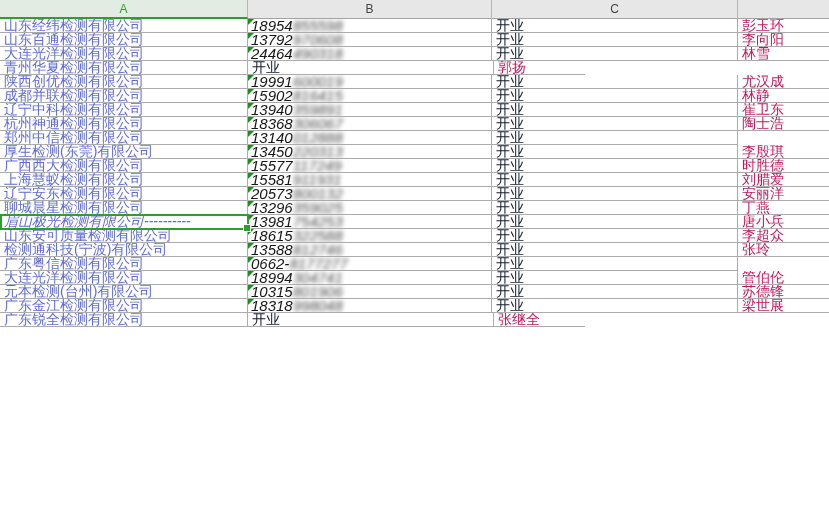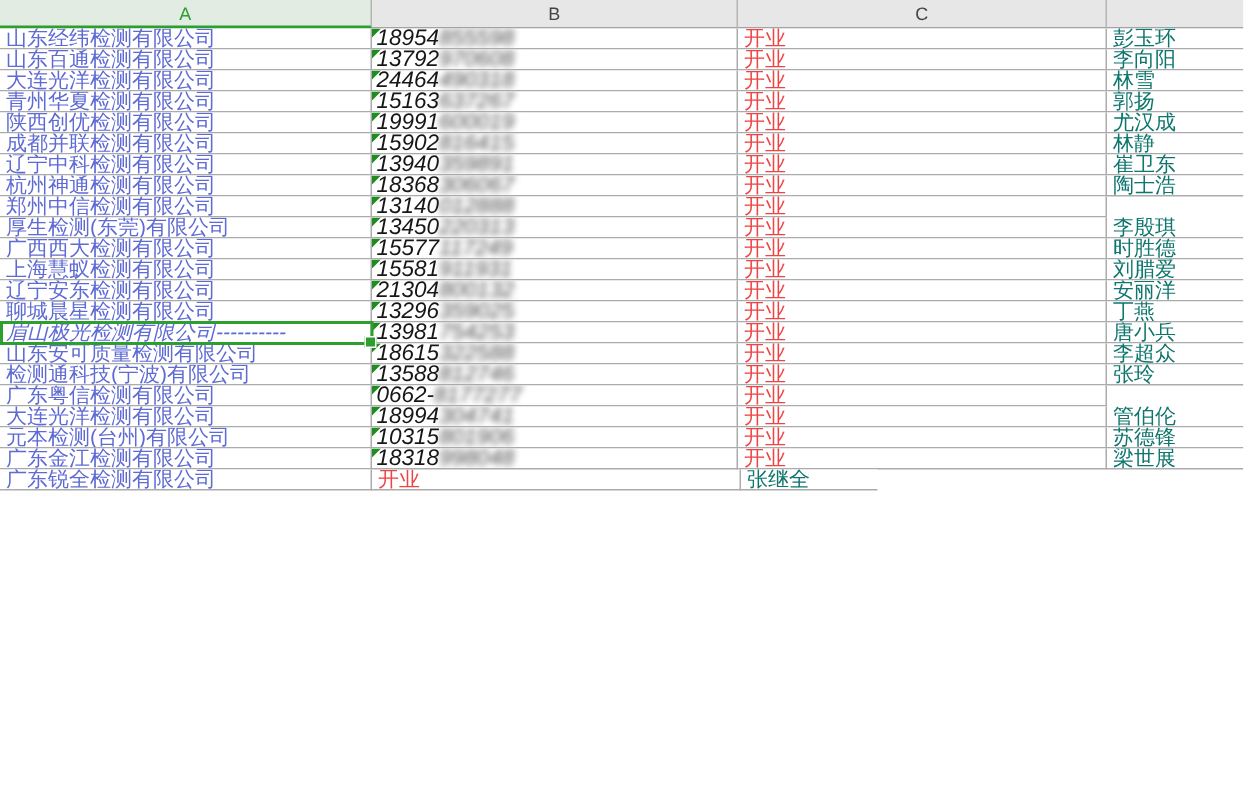--- a/index.html
+++ b/index.html
@@ -36,22 +36,22 @@
   .cell {
     box-sizing:border-box;
     border-right:1px solid #ababab;
     border-bottom:1px solid #ababab;
     display:flex; align-items:center;
     overflow:hidden; white-space:nowrap;
     background:#ffffff;
   }
   .cell-a { width:248px; padding-left:4px; font-size:14px; color:#5f6bd4; }
   .cell-b { width:244px; padding-left:3px; font-size:15px; color:#161616; position:relative;font-style:italic; }
-  .cell-c { width:246px; padding-left:4px; font-size:14px; color:#ef4444; }
-  .cell-d { width:91px;  padding-left:4px; font-size:14px; color:#0f766e; border-right:none; }
+  .cell-c { width:246px; padding-left:4px; font-size:14px; color:#0f172a; }
+  .cell-d { width:91px;  padding-left:4px; font-size:14px; color:#be185d; border-right:none; }
   
   .tri {
     position:absolute; top:0; left:0;
     width:0; height:0;
     border-top:6px solid #1f8c1f;
     border-right:6px solid transparent;
   }
   
   .blurred { filter:blur(2px); color:#4a4a4a; }
   
@@ -130,24 +130,20 @@
     <div class="cell cell-d">
       <span>林雪</span>
     </div>
   </div>
 
   <div class="row">
     <div class="cell cell-a">
       <span class="company-text">青州华夏检测有限公司</span>
 
     </div>
-    <div class="cell cell-b">
-      <span class="tri"></span>
-      <span class="phone"><span>15163</span><span class="blurred">637267</span></span>
-    </div>
     <div class="cell cell-c">
       <span>开业</span>
     </div>
     <div class="cell cell-d">
       <span>郭扬</span>
     </div>
   </div>
 
   <div class="row">
     <div class="cell cell-a">
@@ -282,21 +278,21 @@
     </div>
   </div>
 
   <div class="row">
     <div class="cell cell-a">
       <span class="company-text">辽宁安东检测有限公司</span>
 
     </div>
     <div class="cell cell-b">
       <span class="tri"></span>
-      <span class="phone"><span>21304</span><span class="blurred">800132</span></span>
+      <span class="phone"><span>20573</span><span class="blurred">800132</span></span>
     </div>
     <div class="cell cell-c">
       <span>开业</span>
     </div>
     <div class="cell cell-d">
       <span>安丽洋</span>
     </div>
   </div>
 
   <div class="row">

